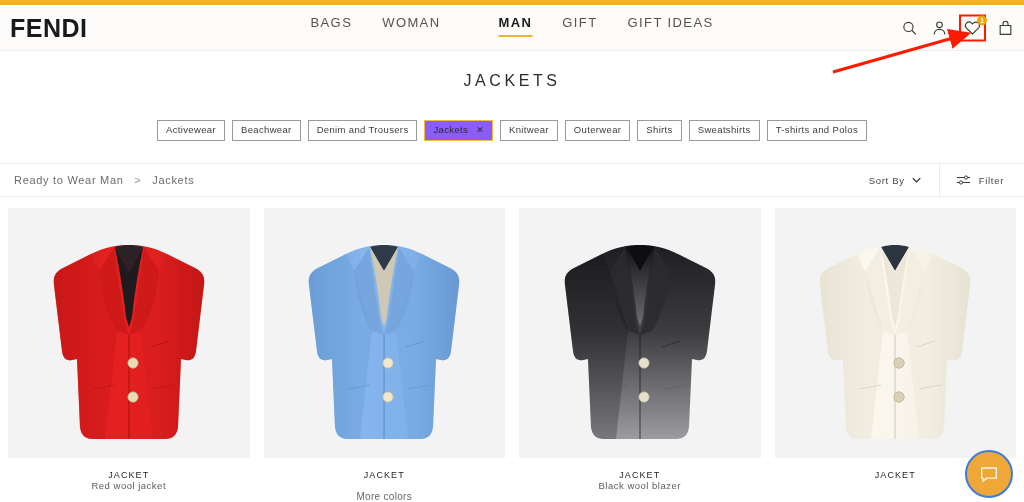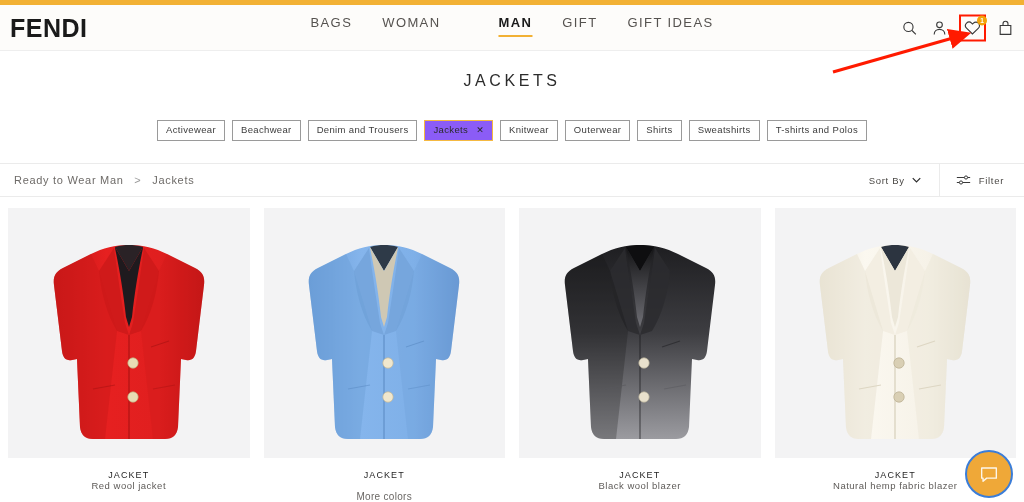--- a/index.html
+++ b/index.html
@@ -358,21 +358,20 @@
             <ellipse cx="88" cy="132" rx="5.2" ry="5.2" fill="#d9cfb4" stroke="#b8ac8e" stroke-width="0.7"></ellipse>
             <ellipse cx="88" cy="166" rx="5.2" ry="5.2" fill="#d9cfb4" stroke="#b8ac8e" stroke-width="0.7"></ellipse>
             <path d="M106 116 L124 110" stroke="#ddd6c3" stroke-width="1.1"></path>
             <path d="M48 158 L70 154" stroke="#ddd6c3" stroke-width="1.1"></path>
             <path d="M108 158 L130 154" stroke="#ddd6c3" stroke-width="1.1"></path>
           </svg>
         </div>
       </div>
       <div class="pinfo">
         <div class="pname">JACKET</div>
-        <div class="pdesc">Natural hemp fabric blazer</div>
         <div class="pprice nogap">$2,390.00</div>
       </div>
     </div>
 
   </div>
 
   <div class="chatbtn">
     <svg viewBox="0 0 24 24" fill="none" stroke="#fdf6ea" stroke-width="1.5">
       <path d="M4 5.5h16v11H9.5L5.5 20v-3.5H4z" stroke-linejoin="round"></path>
     </svg>

